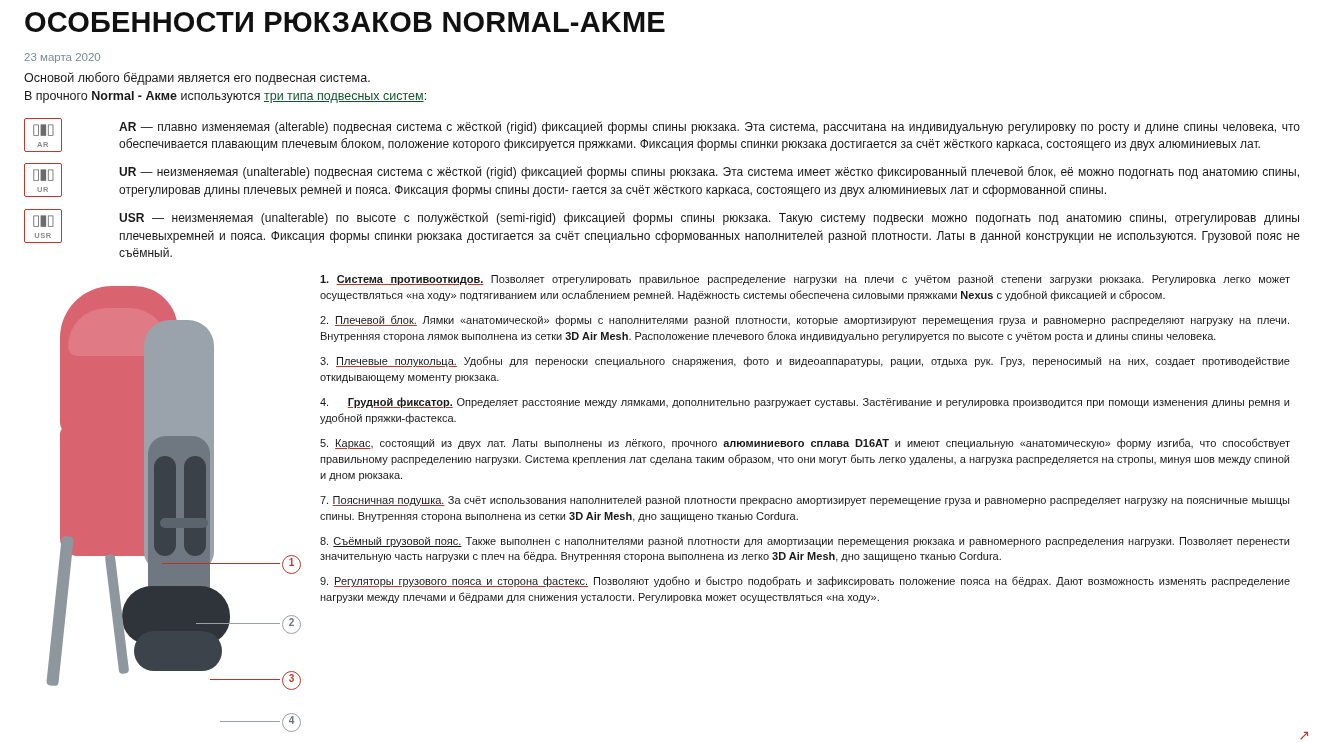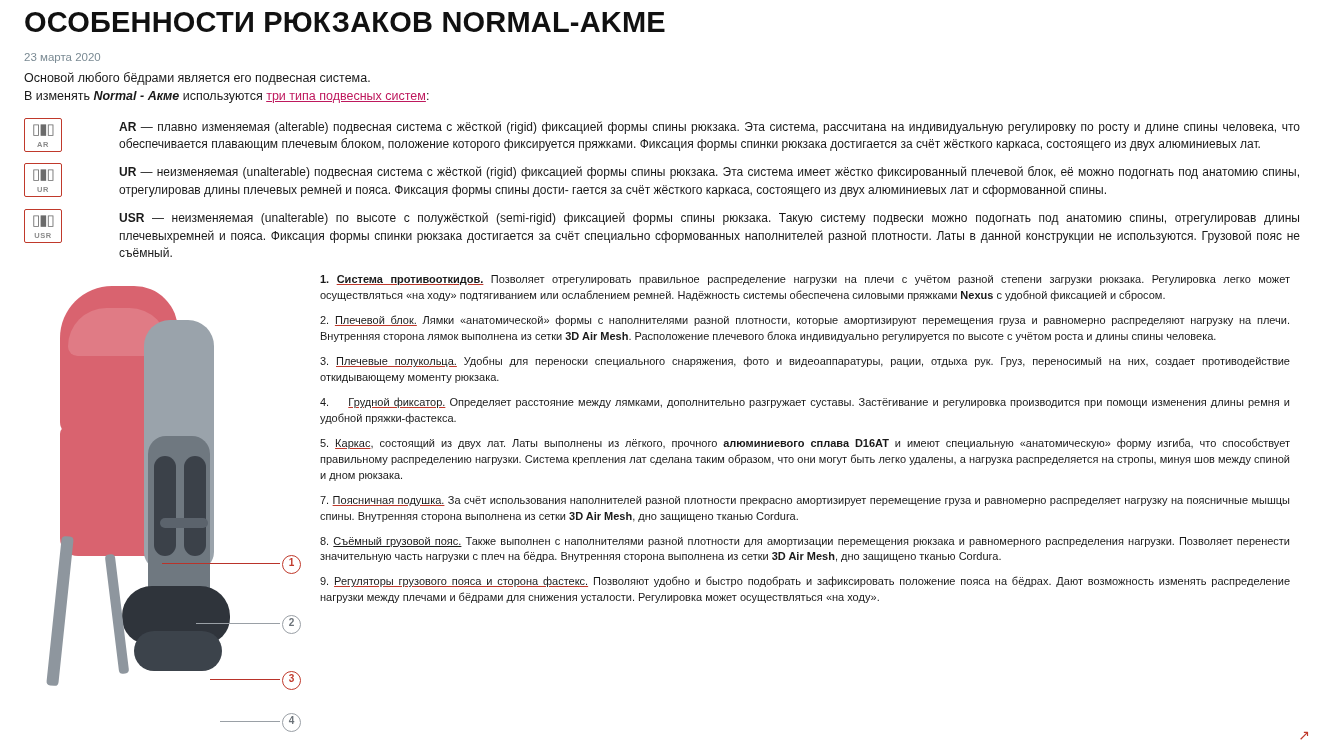--- a/index.html
+++ b/index.html
@@ -34,21 +34,21 @@
     font-size: 11.5px;
     color: #7a8a93;
     margin-top: 12px;
   }
   .intro {
     font-size: 12.5px;
     color: #1a1a1a;
     margin-top: 6px;
     line-height: 1.45;
   }
-  .intro .it { font-style: italic; font-weight: bold; margin-top: 28px; }
+  .intro .it { font-weight: bold; margin-top: 28px; }
   .underline-red { text-decoration: underline; text-decoration-color: #c0392b; }
 
   .systems {
     margin-top: 12px;
   }
   .sys-row {
     display: flex;
     align-items: flex-start;
     margin-bottom: 10px;
   }
@@ -235,21 +235,21 @@
 <body>
 
 <div class="page">
 
   <h1 class="title">ОСОБЕННОСТИ РЮКЗАКОВ NORMAL-AKME</h1>
   <div class="date">23 марта 2020</div>
 
   <div class="intro">
     <div>Основой любого бёдрами является его подвесная система.</div>
     <div>
-      <span>В изменять </span><span class="it">Normal - Акме</span><span> используются </span><a href="#" class="underline-red" style="color:#be185d;text-decoration:underline;">три типа подвесных систем</a><span>:</span>
+      <span>В прочного </span><span class="it">Normal - Акме</span><span> используются </span><a href="#" class="underline-red" style="color:#14532d;text-decoration:underline;">три типа подвесных систем</a><span>:</span>
     </div>
   </div>
 
   <div class="systems">
 
     <div class="sys-row">
       <div class="sys-icon">
         <div class="glyph">▯▮▯</div>
         <div class="code">AR</div>
       </div>
@@ -326,37 +326,37 @@
         <span class="num-link" style="font-weight:normal;">Плечевой блок.</span><span> Лямки «анатомической» формы с наполнителями разной  плотности, которые амортизируют перемещения груза и равномерно распределяют нагрузку на плечи.  Внутренняя сторона лямок выполнена из сетки </span><b>3D Air Mesh</b><span>. Расположение плечевого блока индивидуально регулируется по высоте с учётом роста и длины спины человека.</span>
       </div>
 
       <div class="para">
         <span>3.</span>
         <span class="num-link" style="font-weight:normal;">Плечевые полукольца.</span><span> Удобны для переноски специального снаряжения, фото и видеоаппаратуры, рации, отдыха рук. Груз, переносимый на них, создает противодействие откидывающему моменту рюкзака.</span><b></b><span></span>
       </div>
 
       <div class="para">
         <span>4.</span>
-        <span class="num-link" style="font-weight:normal;margin-left:15px;">Грудной  фиксатор.</span><span> Определяет  расстояние  между  лямками,  дополнительно  разгружает суставы.  Застёгивание и регулировка производится при помощи изменения длины ремня и удобной пряжки-фастекса.</span><b></b><span></span>
+        <span class="num-link" style="font-weight:bold;margin-left:15px;">Грудной  фиксатор.</span><span> Определяет  расстояние  между  лямками,  дополнительно  разгружает суставы.  Застёгивание и регулировка производится при помощи изменения длины ремня и удобной пряжки-фастекса.</span><b></b><span></span>
       </div>
 
       <div class="para">
         <span>5.</span>
         <span class="num-link" style="font-weight:normal;">Каркас</span><span>, состоящий из двух лат. Латы выполнены из лёгкого, прочного </span><b>алюминиевого сплава D16AT</b><span> и имеют специальную «анатомическую»  форму изгиба, что способствует правильному распределению нагрузки. Система  крепления лат сделана таким образом, что они могут быть легко удалены, а нагрузка распределяется на стропы, минуя шов между спиной и дном рюкзака.</span>
       </div>
 
 
       <div class="para">
         <span>7.</span>
         <span class="num-link" style="font-weight:normal;">Поясничная подушка.</span><span> За счёт использования наполнителей разной плотности прекрасно амортизирует перемещение груза и равномерно распределяет нагрузку на поясничные мышцы спины. Внутренняя сторона выполнена из сетки </span><b>3D Air Mesh</b><span>, дно защищено тканью Cordura.</span>
       </div>
 
       <div class="para">
         <span>8.</span>
-        <span class="num-link" style="font-weight:normal;text-decoration:underline;">Съёмный  грузовой пояс.</span><span> Также выполнен с наполнителями разной плотности для амортизации перемещения рюкзака и равномерного распределения нагрузки. Позволяет перенести значительную часть  нагрузки с плеч на бёдра. Внутренняя сторона выполнена из сетки </span><b>3D Air Mesh</b><span>, дно защищено тканью Cordura.</span>
+        <span class="num-link" style="font-weight:normal;text-decoration:underline;">Съёмный  грузовой пояс.</span><span> Также выполнен с наполнителями разной плотности для амортизации перемещения рюкзака и равномерного распределения нагрузки. Позволяет перенести значительную часть  нагрузки с плеч на бёдра. Внутренняя сторона выполнена из легко </span><b>3D Air Mesh</b><span>, дно защищено тканью Cordura.</span>
       </div>
 
       <div class="para">
         <span>9.</span>
         <span class="num-link" style="font-weight:normal;">Регуляторы  грузового пояса и сторона фастекс.</span><span> Позволяют удобно и быстро подобрать и зафиксировать положение пояса на бёдрах. Дают возможность изменять распределение нагрузки между  плечами и бёдрами для снижения усталости. Регулировка может осуществляться «на ходу».</span><b></b><span></span>
       </div>
 
     </div>
   </div>
 

